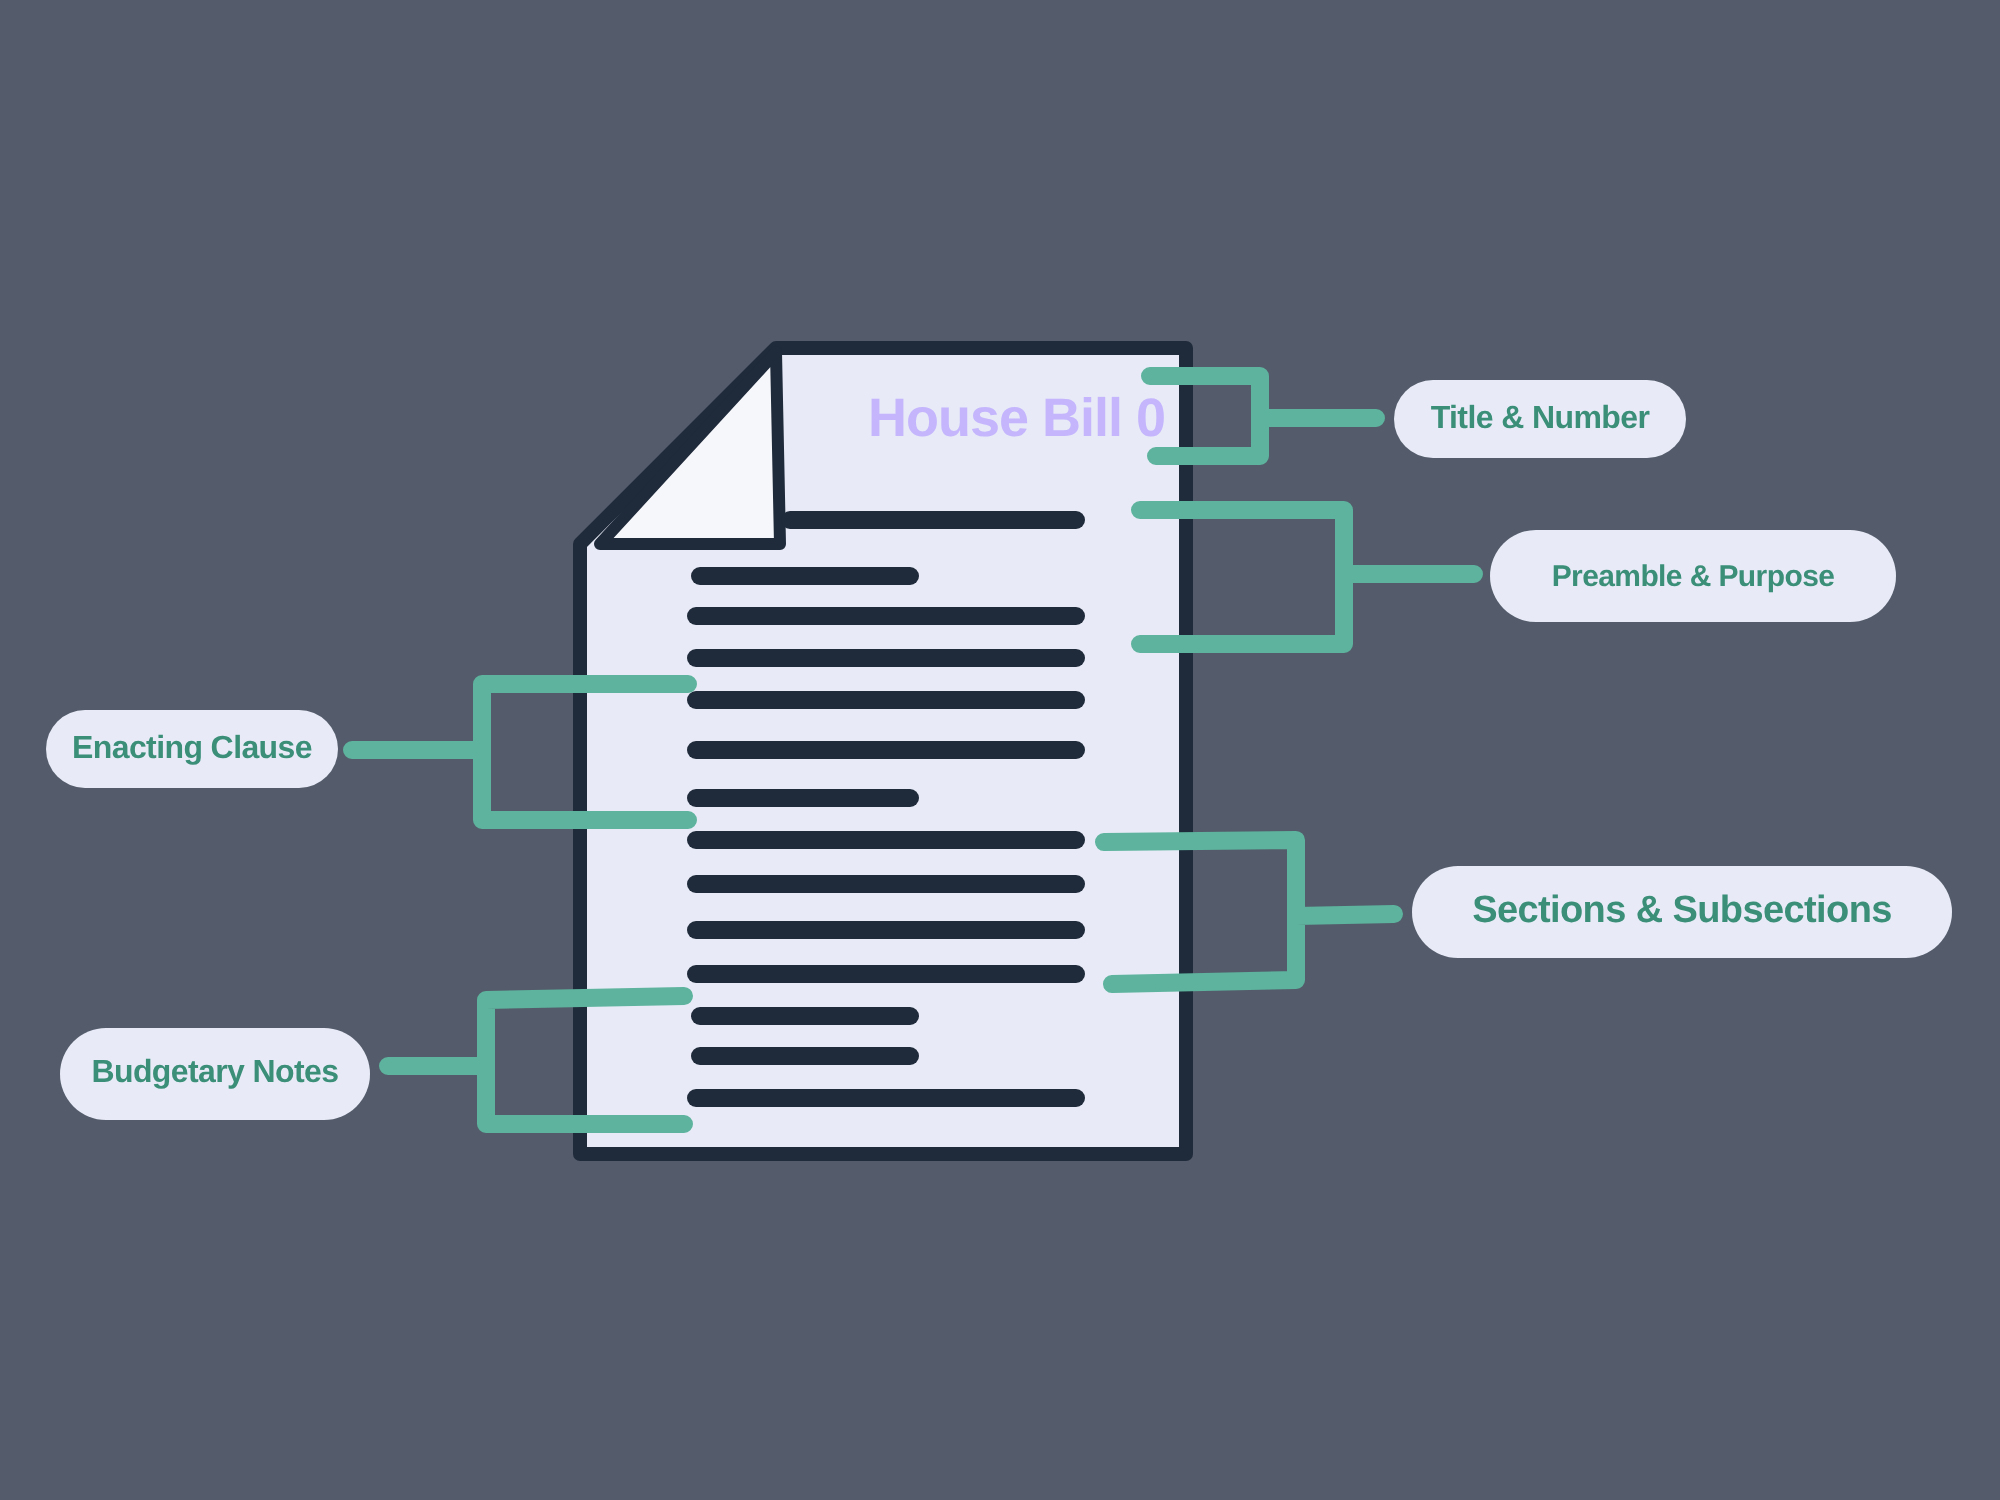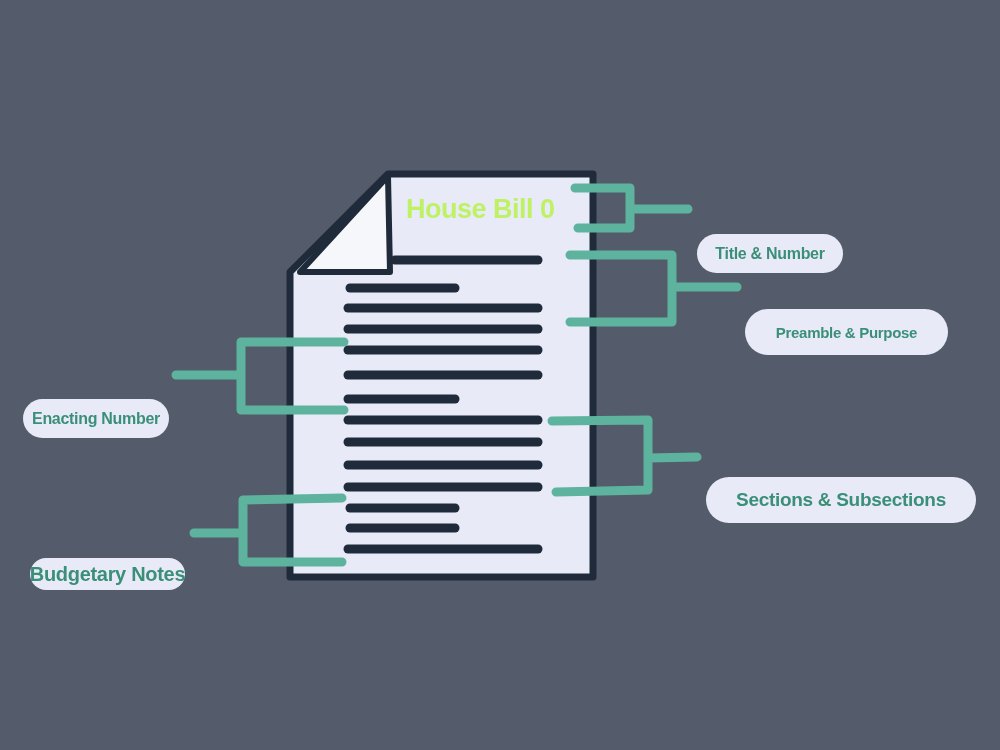--- a/index.html
+++ b/index.html
@@ -12,29 +12,29 @@
     #canvas { position: absolute; left: 0; top: 0; }
     .pill {
       position: absolute;
       background: #e8ebf7;
       border-radius: 24px;
       color: #3b8f79;
       font-weight: bold;
       display: flex; align-items: center; justify-content: center;
       white-space: nowrap;
       letter-spacing: -0.3px;
-      margin-top: 44px;
     }
     .doc-title {
       position: absolute;
-      color: #bef264;
+      color: #c4b5fd;
       font-weight: bold;
       font-size: 27px;
       letter-spacing: -0.5px;
       white-space: nowrap;
+      margin-left: 28px;
     }
   </style>
 </head>
 <body>
 
 <svg id="canvas" width="1000" height="750" viewBox="0 0 1000 750">
 
   <g>
     <path d="M388 174 L593 174 L593 577 L290 577 L290 272 Z" fill="#e8ebf7" stroke="#1f2a3a" stroke-width="7" stroke-linejoin="round"></path>
 
@@ -71,17 +71,17 @@
     <path d="M342 498 L243 500 L243 562 L342 562 M243 533 L194 533"></path>
   </g>
 </svg>
 
 <div class="doc-title" style="left:406px; top:194px;">House Bill 0</div>
 
 <div class="pill" style="left:697px; top:190px; width:146px; height:39px; font-size:16px;">Title &amp; Number</div>
 
 <div class="pill" style="left:745px; top:265px; width:203px; height:46px; font-size:15px;">Preamble &amp; Purpose</div>
 
-<div class="pill" style="left:23px; top:355px; width:146px; height:39px; font-size:16px;">Enacting Number</div>
+<div class="pill" style="left:23px; top:355px; width:146px; height:39px; font-size:16px;">Enacting Clause</div>
 
 <div class="pill" style="left:706px; top:433px; width:270px; height:46px; font-size:19px;">Sections &amp; Subsections</div>
 
-<div class="pill" style="left:30px; top:514px; width:155px; height:32px; font-size:20px;">Budgetary Notes</div>
+<div class="pill" style="left:30px; top:514px; width:155px; height:46px; font-size:16px;">Budgetary Notes</div>
 
 </body></html>

